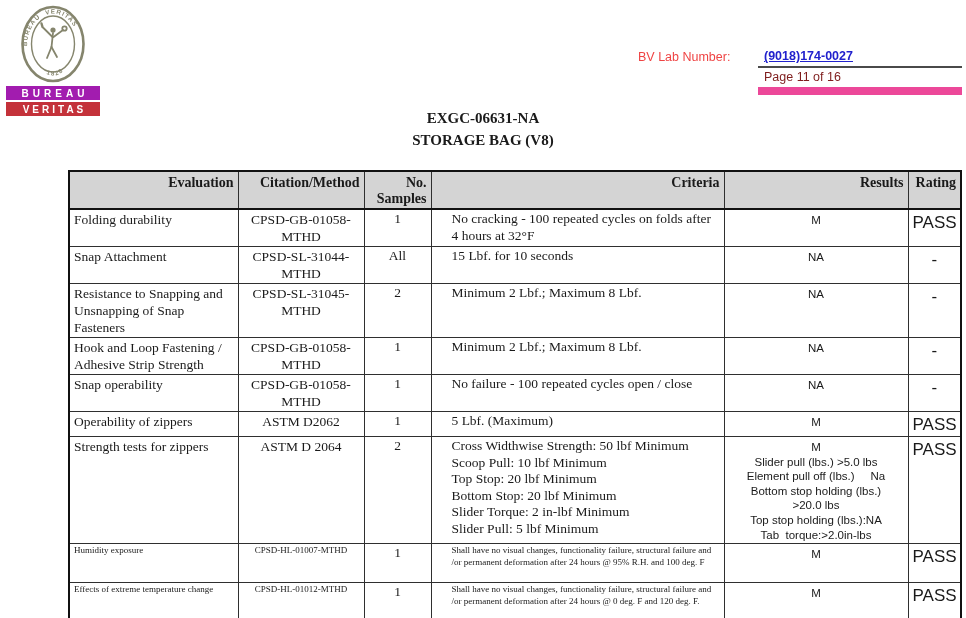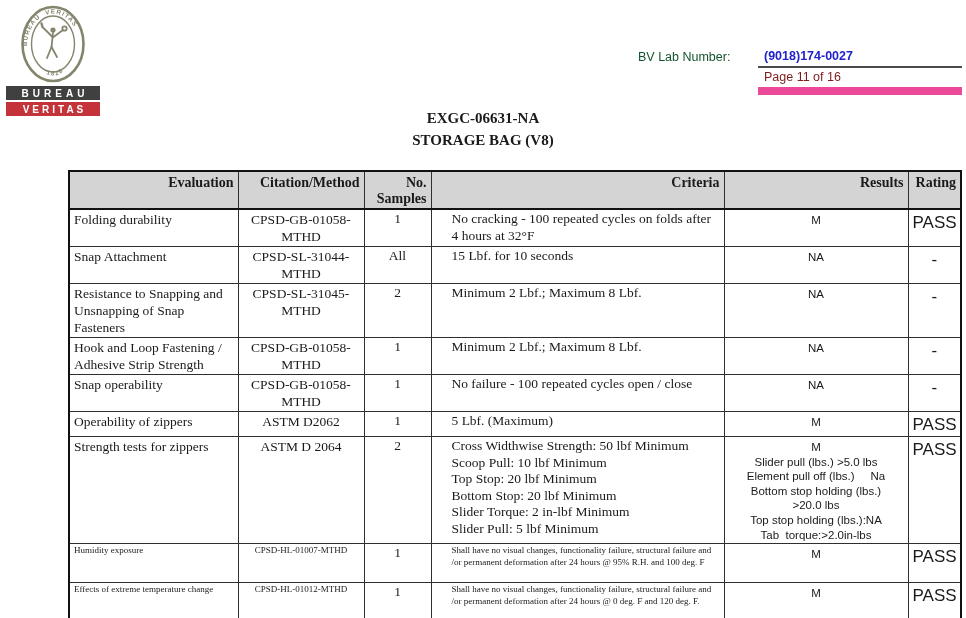--- a/index.html
+++ b/index.html
@@ -11,33 +11,34 @@
   }
 
   
   .logo { position:absolute; top:5px; left:6px; width:94px; }
   .seal { display:block; margin:0 auto 3px auto; }
   .banner-row {
     color:#ffffff; font-family:"Liberation Sans", sans-serif;
     font-weight:bold; font-size:10px; text-align:center;
     padding:2px 0 1px 0; letter-spacing:4px; text-indent:4px;
   }
-  .banner-bureau  { background:#404040; }
+  .banner-bureau  { background:#a21caf; }
   .banner-veritas { background:#c4323a; margin-top:2px; letter-spacing:3px; text-indent:3px; }
 
   
   .labnum {
     position:absolute; top:49px; left:638px; width:324px;
     display:flex; font-family:"Liberation Sans", sans-serif; font-size:12.5px;
   }
-  .labnum-label { width:120px; color:#14532d; padding-top:1px; }
+  .labnum-label { width:120px; color:#ef4444; padding-top:1px; }
   .labnum-values { flex:1; }
   .labnum-value {
     color:#2121cd; font-weight:bold; padding:0 0 3px 6px;
     border-bottom:2px solid #4a4a4a;
+    text-decoration:underline;
   }
   .page-indicator {
     color:#7f1d1d; padding:2px 0 3px 6px; border-bottom:8px solid #ec4899;
   }
 
   
   .title {
     position:absolute; top:107px; left:0; width:966px;
     text-align:center; font-weight:bold; font-size:15px; line-height:22px;
   }

